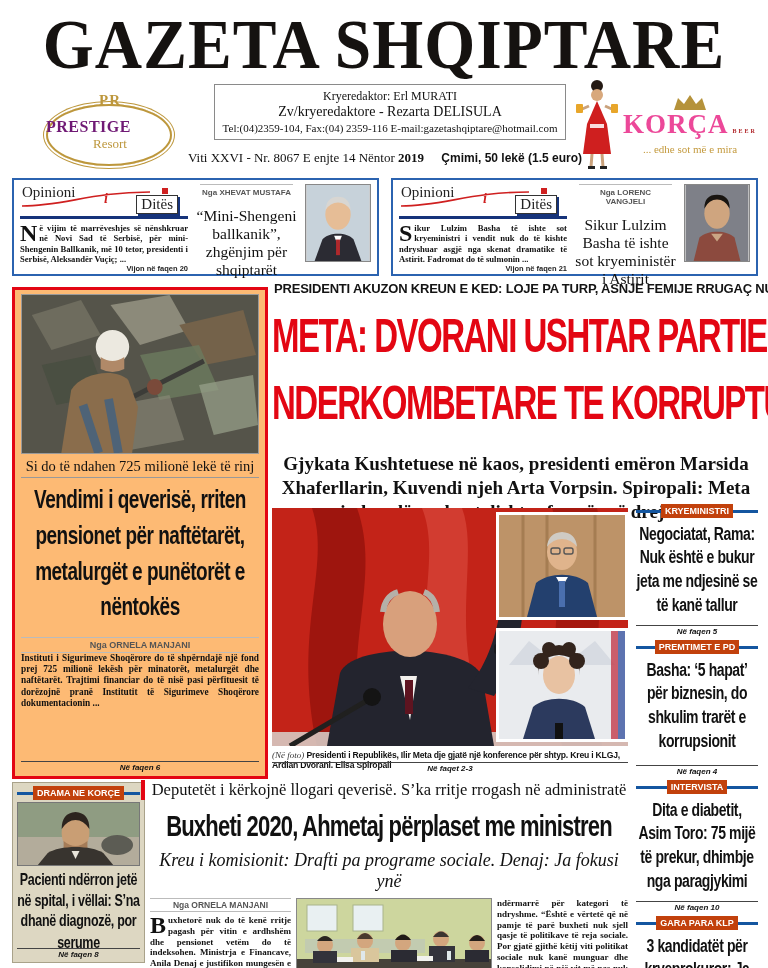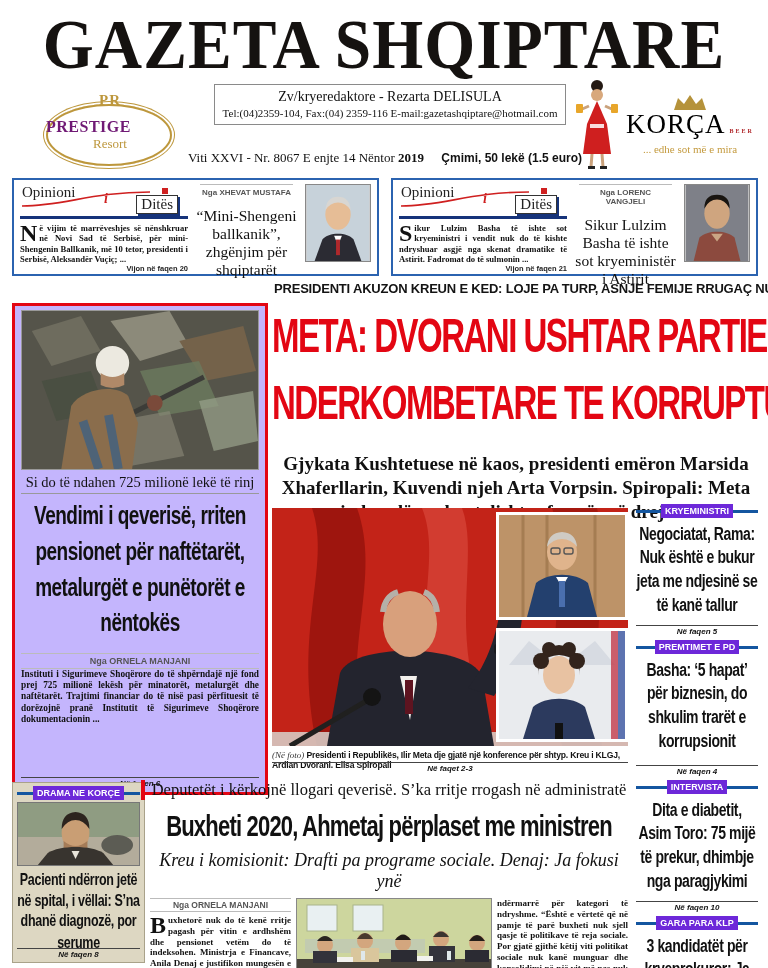--- a/index.html
+++ b/index.html
@@ -26,22 +26,22 @@
   .contact{left:214px;top:84px;width:342px;border:1px solid #8a8a8a;
     text-align:center;padding:4px 4px 5px;}
   .contact .l1{font-size:12px;}
   .contact .l2{font-size:14px;}
   .contact .l3{font-size:11px;margin-top:2px;}
   .dateline{left:150px;top:150px;width:470px;text-align:center;font-size:13px;}
   .dateline .yr{font-weight:700;}
   .dateline .price{font-weight:700;font-family:"Liberation Sans",sans-serif;font-size:12px;margin-left:14px;}
   .ad{left:574px;top:76px;width:186px;height:96px;display:flex;align-items:center;}
   .ad .right{flex:1;text-align:center;}
-  .ad .brand{font-family:"Liberation Serif",serif;font-weight:400;font-size:27px;
-    letter-spacing:1px;color:#000000;line-height:24px;}
+  .ad .brand{font-family:"Liberation Serif",serif;font-weight:700;font-size:27px;
+    letter-spacing:1px;color:#ec4899;line-height:24px;}
   .ad .beer{color:#b0262a;font-size:6px;font-weight:700;letter-spacing:2px;}
   .ad .tag{color:#c49a3e;font-size:11px;margin-top:6px;white-space:nowrap;}
 
   
   .oprow{left:12px;top:178px;width:746px;display:flex;gap:12px;}
   .opbox{flex:1;border:2px solid #2b63b0;background:#fff;padding:4px 6px;display:flex;gap:7px;height:86px;}
   .op-a{width:168px;flex:none;display:flex;flex-direction:column;}
   .oplogo{position:relative;width:160px;height:30px;flex:none;}
   .oplogo .w1{position:absolute;left:2px;top:0;font-size:15px;color:#222;}
   .oplogo .w2{position:absolute;left:84px;top:7px;font-size:14px;color:#cf2020;font-style:italic;font-weight:700;}
@@ -74,38 +74,38 @@
     border:3px solid #fff;box-sizing:border-box;}
   .caption{left:272px;top:750px;width:356px;font-size:9px;}
   .caption .lbl{font-style:italic;font-size:9px;color:#333;}
   .caption .txt{font-family:"Liberation Sans",sans-serif;font-weight:700;font-size:8.6px;letter-spacing:-.2px;}
   .lead-ref{left:272px;top:762px;width:356px;}
   .pref{border-top:1px solid #444;text-align:center;font-family:"Liberation Sans",sans-serif;
     font-weight:700;font-size:8px;padding-top:1px;color:#111;font-style:italic;}
 
   
   .pcol{left:12px;top:287px;width:256px;height:492px;border:3px solid #e30613;
-    box-sizing:border-box;background:#c4b5fd;padding:4px 6px;display:flex;flex-direction:column;margin-top:16px;}
+    box-sizing:border-box;background:#fdba74;padding:4px 6px;display:flex;flex-direction:column;}
   .pphoto{width:100%;height:160px;flex:none;border:1px solid #999;box-sizing:border-box;}
   .pkick{text-align:center;font-size:14.5px;margin-top:4px;border-bottom:1px solid #999;padding-bottom:2px;}
   .ph{font-family:"Liberation Sans",sans-serif;font-weight:800;font-size:19px;
     letter-spacing:-.5px;line-height:27px;text-align:center;margin-top:4px;
     transform:scaleY(1.32);transform-origin:top center;}
   .ph-sp{height:42px;flex:none;}
   .pdeck{font-size:15.5px;line-height:19px;text-align:center;font-weight:600;}
   .pby{font-family:"Liberation Sans",sans-serif;font-weight:700;font-size:9px;color:#555;
     text-align:center;margin-top:5px;border-top:1px solid #bbb;border-bottom:1px solid #bbb;padding:2px 0;}
   .pbody{font-size:9.3px;line-height:11.2px;text-align:justify;font-weight:600;margin-top:4px;}
   .pcol .pref{margin-top:auto;}
 
   
   .sb{left:636px;top:504px;width:122px;display:flex;flex-direction:column;}
   .badge-wrap{display:flex;align-items:center;}
   .badge-wrap::before,.badge-wrap::after{content:"";flex:1;height:3px;background:#1456a0;}
-  .badge{background:#6d28d9;color:#fff;font-family:"Liberation Sans",sans-serif;
+  .badge{background:#c2410c;color:#fff;font-family:"Liberation Sans",sans-serif;
     font-weight:700;font-size:9px;padding:2px 4px;white-space:nowrap;}
   .sb-h{font-family:"Liberation Sans",sans-serif;font-weight:800;font-size:14px;
     letter-spacing:-.4px;line-height:19px;text-align:center;margin-top:4px;
     transform:scaleY(1.25);transform-origin:top center;}
   .sb-ref{margin-top:3px;}
   .sb-item{display:flex;flex-direction:column;}
   .sb-sp1{height:24px;} .sb-sp2{height:28px;} .sb-sp3{height:24px;}
 
   
   .drama{left:12px;top:782px;width:133px;height:181px;background:#ddd7c2;
@@ -140,20 +140,21 @@
 <div class="abs masthead">GAZETA SHQIPTARE</div>
 
 <div class="abs prestige">
   <div class="oval"></div>
   <div class="pr">PR</div>
   <div class="nm">PRESTIGE</div>
   <div class="rs">Resort</div>
 </div>
 
 <div class="abs contact">
+  <div class="l1">Kryeredaktor: Erl MURATI</div>
   <div class="l2">Zv/kryeredaktore - Rezarta DELISULA</div>
   <div class="l3">Tel:(04)2359-104, Fax:(04) 2359-116  E-mail:gazetashqiptare@hotmail.com</div>
 </div>
 
 <div class="abs dateline">
   <span>Viti XXVI - Nr. 8067  E enjte 14 Nëntor</span>
   <span class="yr">2019</span>
   <span class="price">Çmimi, 50 lekë (1.5 euro)</span>
 </div>
 

